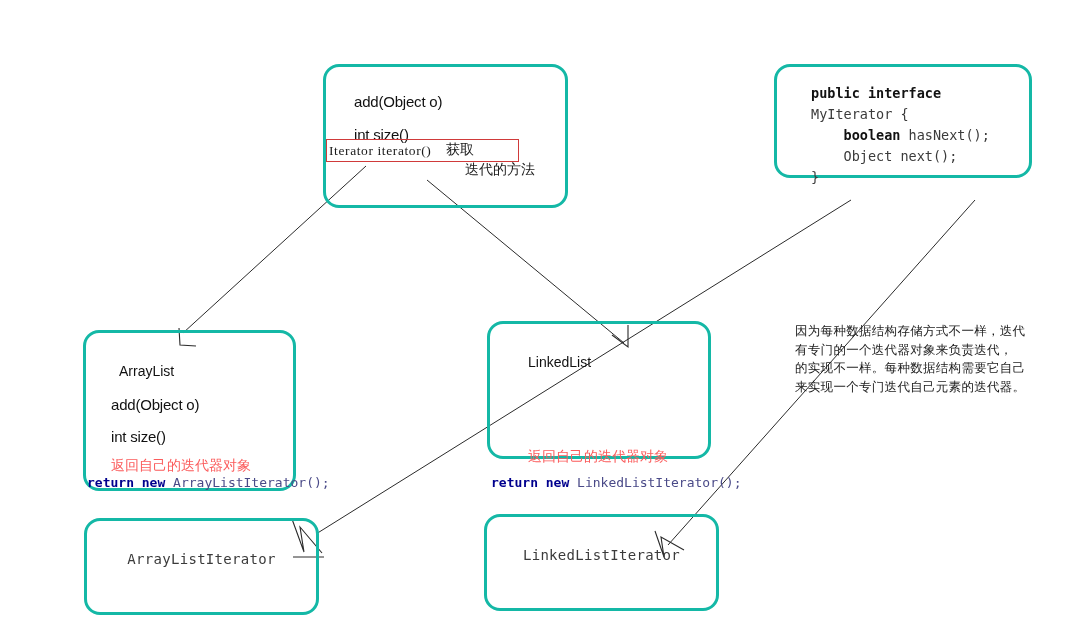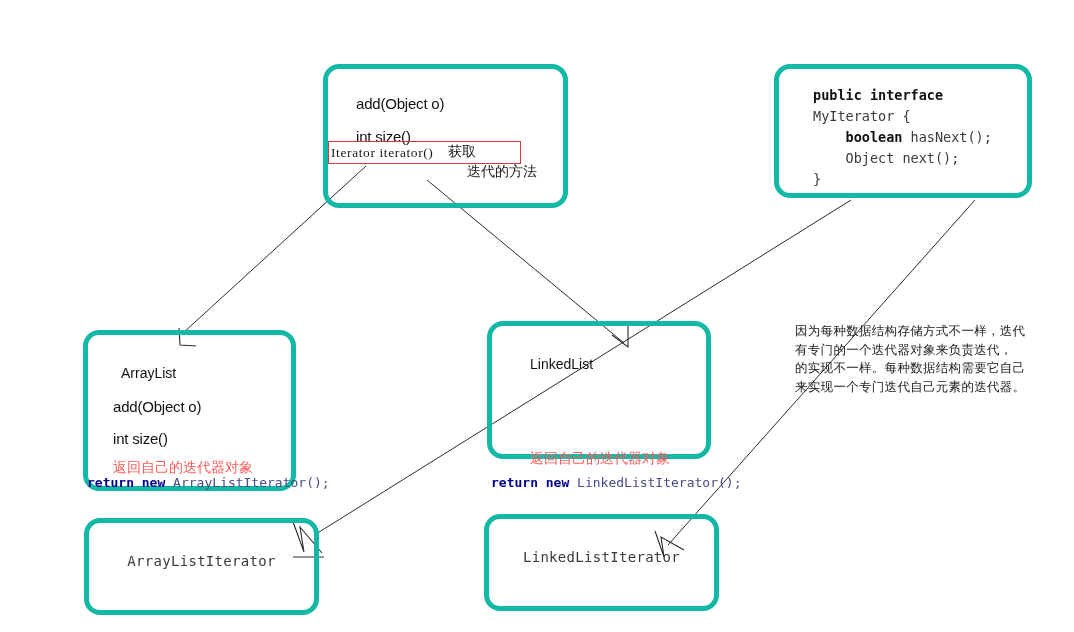--- a/index.html
+++ b/index.html
@@ -22,21 +22,21 @@
     position: absolute;
     left: 0;
     top: 0;
     width: 1074px;
     height: 632px;
     pointer-events: none;
   }
   .box {
     position: absolute;
     box-sizing: border-box;
-    border: 5px solid #14b8a6;
+    border: 3px solid #14b8a6;
     border-radius: 16px;
     background: transparent;
   }
   .mono {
     font-family: Liberation Serif, serif;
   }
   .sans {
     font-family: "Liberation Sans", sans-serif;
   }
   
@@ -63,21 +63,21 @@
   #list-note1 {
     position: absolute; left: 120px; top: 74px;
     font-size: 14px; color: #1a1a1a;
   }
   #list-note2 {
     position: absolute; left: 139px; top: 94px;
     font-size: 14px; color: #1a1a1a;
   }
 
   
-  #box-iface { left: 774px; top: 64px; width: 258px; height: 134px; }
+  #box-iface { left: 774px; top: 64px; width: 258px; height: 114px; }
   #iface-code {
     position: absolute; left: 34px; top: 16px;
     font-family: "DejaVu Sans Mono", "Liberation Mono", monospace;
     font-size: 13.5px;
     line-height: 21px;
     color: #3b3b3b;
     white-space: pre;
     margin: 0;
   }
   #iface-code b { color: #111; font-weight: bold; }

